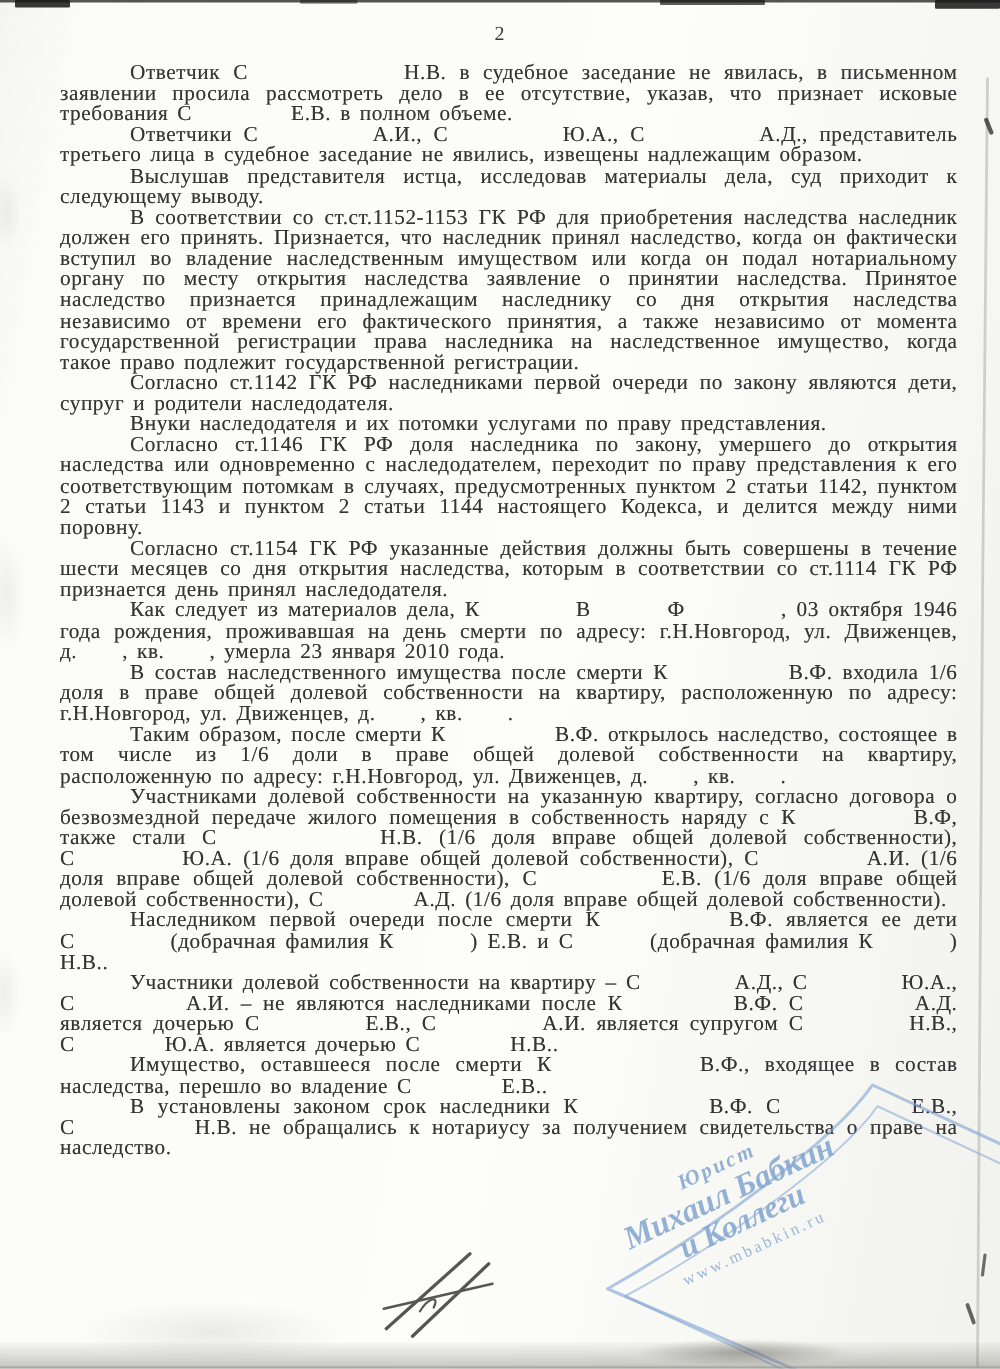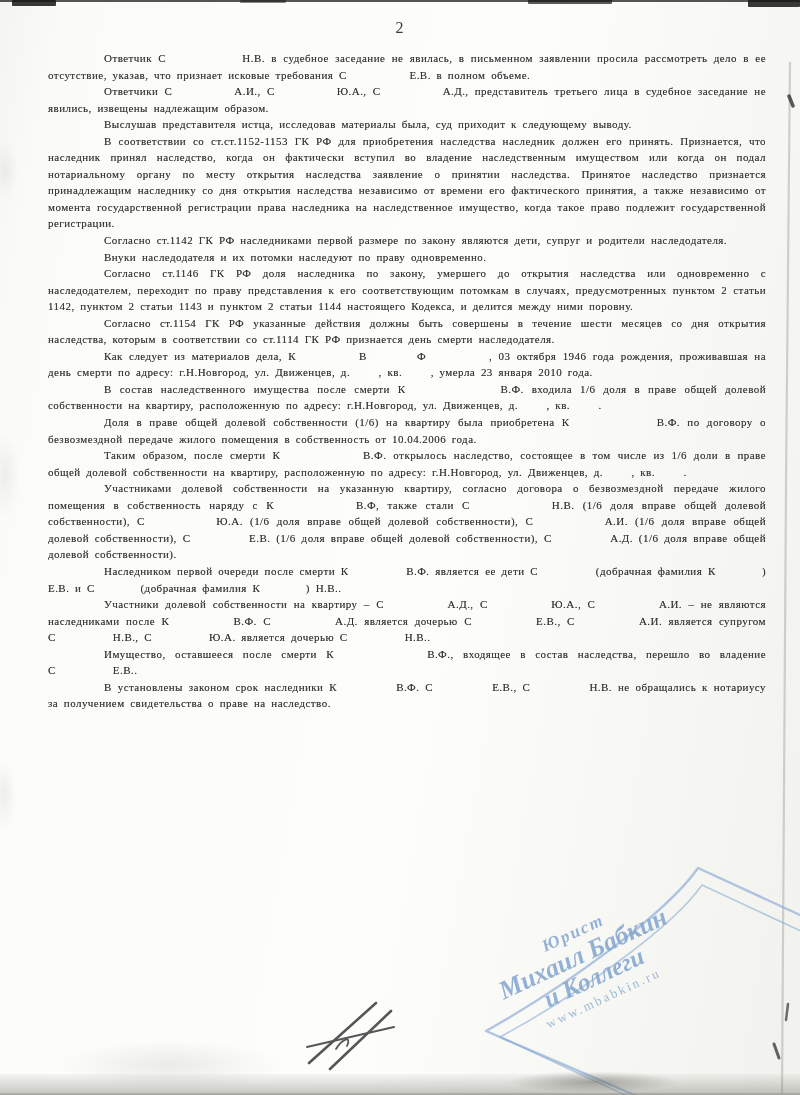--- a/index.html
+++ b/index.html
@@ -7,21 +7,21 @@
     width:800px;height:1095px;position:relative;overflow:hidden;
     background:linear-gradient(100deg,#f4f4f1 0%,#fbfbf9 7%,#fdfdfb 55%,#f2f2ee 97%);
     font-family:"Liberation Serif", serif;
   }
   .page-num{
     position:absolute;top:19px;left:0;width:100%;text-align:center;
     font-size:16px;color:#3a3a3a;letter-spacing:1px;
   }
   .content{
     position:absolute;left:48px;top:50px;width:718px;
-    font-size:11px;line-height:16.55px;color:#343434;
+    font-size:17px;line-height:16.55px;color:#343434;
     text-align:justify;letter-spacing:.45px;word-spacing:2.5px;
     text-shadow:0 0 .4px rgba(70,70,70,.6);
     z-index:2;
   }
   .content p{margin:0;text-indent:56px;}
   
   .top-bar{position:absolute;top:0;left:0;width:800px;height:2px;background:#2a2a28;opacity:.8;z-index:5;}
   .blob{position:absolute;background:#161614;z-index:5;border-radius:1px;}
   .blob.b1{left:12px;top:0;width:44px;height:6px;opacity:.85;}
   .blob.b2{left:528px;top:0;width:84px;height:4px;opacity:.7;}
@@ -68,29 +68,28 @@
 <div class="smudge s4"></div>
 <div class="bottom-band"></div>
 <div class="bottom-blob"></div>
 <div class="bottom-line"></div>
 
 <div class="page-num">2</div>
 
 <div class="content">
   <p>Ответчик С&nbsp;&nbsp;&nbsp;&nbsp;&nbsp;&nbsp;&nbsp;&nbsp;&nbsp;&nbsp;&nbsp;&nbsp;Н.В. в судебное заседание не явилась, в письменном заявлении просила рассмотреть дело в ее отсутствие, указав, что признает исковые требования С&nbsp;&nbsp;&nbsp;&nbsp;&nbsp;&nbsp;&nbsp;&nbsp;&nbsp;&nbsp; Е.В. в полном объеме.</p>
   <p>Ответчики С&nbsp;&nbsp;&nbsp;&nbsp;&nbsp;&nbsp;&nbsp;&nbsp;&nbsp;&nbsp;А.И., С&nbsp;&nbsp;&nbsp;&nbsp;&nbsp;&nbsp;&nbsp;&nbsp;&nbsp;&nbsp;Ю.А., С&nbsp;&nbsp;&nbsp;&nbsp;&nbsp;&nbsp;&nbsp;&nbsp;&nbsp;&nbsp;А.Д., представитель третьего лица в судебное заседание не явились, извещены надлежащим образом.</p>
-  <p>Выслушав представителя истца, исследовав материалы была, суд приходит к следующему выводу.</p>
+  <p>Выслушав представителя истца, исследовав материалы дела, суд приходит к следующему выводу.</p>
   <p>В соответствии со ст.ст.1152-1153 ГК РФ для приобретения наследства наследник должен его принять. Признается, что наследник принял наследство, когда он фактически вступил во владение наследственным имуществом или когда он подал нотариальному органу по месту открытия наследства заявление о принятии наследства. Принятое наследство признается принадлежащим наследнику со дня открытия наследства независимо от времени его фактического принятия, а также независимо от момента государственной регистрации права наследника на наследственное имущество, когда такое право подлежит государственной регистрации.</p>
-  <p>Согласно ст.1142 ГК РФ наследниками первой размере по закону являются дети, супруг и родители наследодателя.</p>
-  <p>Внуки наследодателя и их потомки наследуют по праву одновременно.</p>
+  <p>Согласно ст.1142 ГК РФ наследниками первой очереди по закону являются дети, супруг и родители наследодателя.</p>
+  <p>Внуки наследодателя и их потомки услугами по праву представления.</p>
   <p>Согласно ст.1146 ГК РФ доля наследника по закону, умершего до открытия наследства или одновременно с наследодателем, переходит по праву представления к его соответствующим потомкам в случаях, предусмотренных пунктом 2 статьи 1142, пунктом 2 статьи 1143 и пунктом 2 статьи 1144 настоящего Кодекса, и делится между ними поровну.</p>
-  <p>Согласно ст.1154 ГК РФ указанные действия должны быть совершены в течение шести месяцев со дня открытия наследства, которым в соответствии со ст.1114 ГК РФ признается день смерти наследодателя.</p>
+  <p>Согласно ст.1154 ГК РФ указанные действия должны быть совершены в течение шести месяцев со дня открытия наследства, которым в соответствии со ст.1114 ГК РФ признается день принял наследодателя.</p>
   <p>Как следует из материалов дела, К&nbsp;&nbsp;&nbsp;&nbsp;&nbsp;&nbsp;&nbsp;&nbsp;&nbsp;&nbsp;В&nbsp;&nbsp;&nbsp;&nbsp;&nbsp;&nbsp;&nbsp;&nbsp;Ф&nbsp;&nbsp;&nbsp;&nbsp;&nbsp;&nbsp;&nbsp;&nbsp;&nbsp;&nbsp;, 03 октября 1946 года рождения, проживавшая на день смерти по адресу: г.Н.Новгород, ул. Движенцев, д.&nbsp;&nbsp;&nbsp;&nbsp;&nbsp;, кв.&nbsp;&nbsp;&nbsp;&nbsp;&nbsp;, умерла 23 января 2010 года.</p>
   <p>В состав наследственного имущества после смерти К&nbsp;&nbsp;&nbsp;&nbsp;&nbsp;&nbsp;&nbsp;&nbsp;&nbsp;&nbsp;&nbsp;&nbsp;В.Ф. входила 1/6 доля в праве общей долевой собственности на квартиру, расположенную по адресу: г.Н.Новгород, ул. Движенцев, д.&nbsp;&nbsp;&nbsp;&nbsp;&nbsp;, кв.&nbsp;&nbsp;&nbsp;&nbsp;&nbsp;.</p>
-  <p>Доля в праве общей долевой собственности (1/6) на квартиру была приобретена К&nbsp;&nbsp;&nbsp;&nbsp;&nbsp;&nbsp;&nbsp;&nbsp;&nbsp;&nbsp;&nbsp;&nbsp;В.Ф. по договору о безвозмездной передаче жилого помещения в собственность от 10.04.2006 года.</p>
   <p>Таким образом, после смерти К&nbsp;&nbsp;&nbsp;&nbsp;&nbsp;&nbsp;&nbsp;&nbsp;&nbsp;&nbsp;&nbsp;&nbsp;В.Ф. открылось наследство, состоящее в том числе из 1/6 доли в праве общей долевой собственности на квартиру, расположенную по адресу: г.Н.Новгород, ул. Движенцев, д.&nbsp;&nbsp;&nbsp;&nbsp;&nbsp;, кв.&nbsp;&nbsp;&nbsp;&nbsp;&nbsp;.</p>
   <p>Участниками долевой собственности на указанную квартиру, согласно договора о безвозмездной передаче жилого помещения в собственность наряду с К&nbsp;&nbsp;&nbsp;&nbsp;&nbsp;&nbsp;&nbsp;&nbsp;&nbsp;&nbsp;В.Ф, также стали С&nbsp;&nbsp;&nbsp;&nbsp;&nbsp;&nbsp;&nbsp;&nbsp;&nbsp;&nbsp;Н.В. (1/6 доля вправе общей долевой собственности), С&nbsp;&nbsp;&nbsp;&nbsp;&nbsp;&nbsp;&nbsp;&nbsp;&nbsp;&nbsp;Ю.А. (1/6 доля вправе общей долевой собственности), С&nbsp;&nbsp;&nbsp;&nbsp;&nbsp;&nbsp;&nbsp;&nbsp;&nbsp;&nbsp;А.И. (1/6 доля вправе общей долевой собственности), С&nbsp;&nbsp;&nbsp;&nbsp;&nbsp;&nbsp;&nbsp;&nbsp;&nbsp;&nbsp;Е.В. (1/6 доля вправе общей долевой собственности), С&nbsp;&nbsp;&nbsp;&nbsp;&nbsp;&nbsp;&nbsp;&nbsp;&nbsp;&nbsp;А.Д. (1/6 доля вправе общей долевой собственности).</p>
   <p>Наследником первой очереди после смерти К&nbsp;&nbsp;&nbsp;&nbsp;&nbsp;&nbsp;&nbsp;&nbsp;&nbsp;&nbsp;В.Ф. является ее дети С&nbsp;&nbsp;&nbsp;&nbsp;&nbsp;&nbsp;&nbsp;&nbsp;&nbsp;&nbsp;(добрачная фамилия К&nbsp;&nbsp;&nbsp;&nbsp;&nbsp;&nbsp;&nbsp;&nbsp;) Е.В. и С&nbsp;&nbsp;&nbsp;&nbsp;&nbsp;&nbsp;&nbsp;&nbsp;(добрачная фамилия К&nbsp;&nbsp;&nbsp;&nbsp;&nbsp;&nbsp;&nbsp;&nbsp;) Н.В..</p>
   <p>Участники долевой собственности на квартиру – С&nbsp;&nbsp;&nbsp;&nbsp;&nbsp;&nbsp;&nbsp;&nbsp;&nbsp;&nbsp;А.Д., С&nbsp;&nbsp;&nbsp;&nbsp;&nbsp;&nbsp;&nbsp;&nbsp;&nbsp;&nbsp;Ю.А., С&nbsp;&nbsp;&nbsp;&nbsp;&nbsp;&nbsp;&nbsp;&nbsp;&nbsp;&nbsp;А.И. – не являются наследниками после К&nbsp;&nbsp;&nbsp;&nbsp;&nbsp;&nbsp;&nbsp;&nbsp;&nbsp;&nbsp;В.Ф. С&nbsp;&nbsp;&nbsp;&nbsp;&nbsp;&nbsp;&nbsp;&nbsp;&nbsp;&nbsp;А.Д. является дочерью С&nbsp;&nbsp;&nbsp;&nbsp;&nbsp;&nbsp;&nbsp;&nbsp;&nbsp;&nbsp;Е.В., С&nbsp;&nbsp;&nbsp;&nbsp;&nbsp;&nbsp;&nbsp;&nbsp;&nbsp;&nbsp;А.И. является супругом С&nbsp;&nbsp;&nbsp;&nbsp;&nbsp;&nbsp;&nbsp;&nbsp;&nbsp;&nbsp;Н.В., С&nbsp;&nbsp;&nbsp;&nbsp;&nbsp;&nbsp;&nbsp;&nbsp;&nbsp;&nbsp;Ю.А. является дочерью С&nbsp;&nbsp;&nbsp;&nbsp;&nbsp;&nbsp;&nbsp;&nbsp;&nbsp;&nbsp;Н.В..</p>
   <p>Имущество, оставшееся после смерти К&nbsp;&nbsp;&nbsp;&nbsp;&nbsp;&nbsp;&nbsp;&nbsp;&nbsp;&nbsp;В.Ф., входящее в состав наследства, перешло во владение С&nbsp;&nbsp;&nbsp;&nbsp;&nbsp;&nbsp;&nbsp;&nbsp;&nbsp;&nbsp;Е.В..</p>
   <p>В установлены законом срок наследники К&nbsp;&nbsp;&nbsp;&nbsp;&nbsp;&nbsp;&nbsp;&nbsp;&nbsp;&nbsp;В.Ф. С&nbsp;&nbsp;&nbsp;&nbsp;&nbsp;&nbsp;&nbsp;&nbsp;&nbsp;&nbsp;Е.В., С&nbsp;&nbsp;&nbsp;&nbsp;&nbsp;&nbsp;&nbsp;&nbsp;&nbsp;&nbsp;Н.В. не обращались к нотариусу за получением свидетельства о праве на наследство.</p>
 </div>
 
 <div class="stamp-text">
   <div class="l1">Юрист</div>

